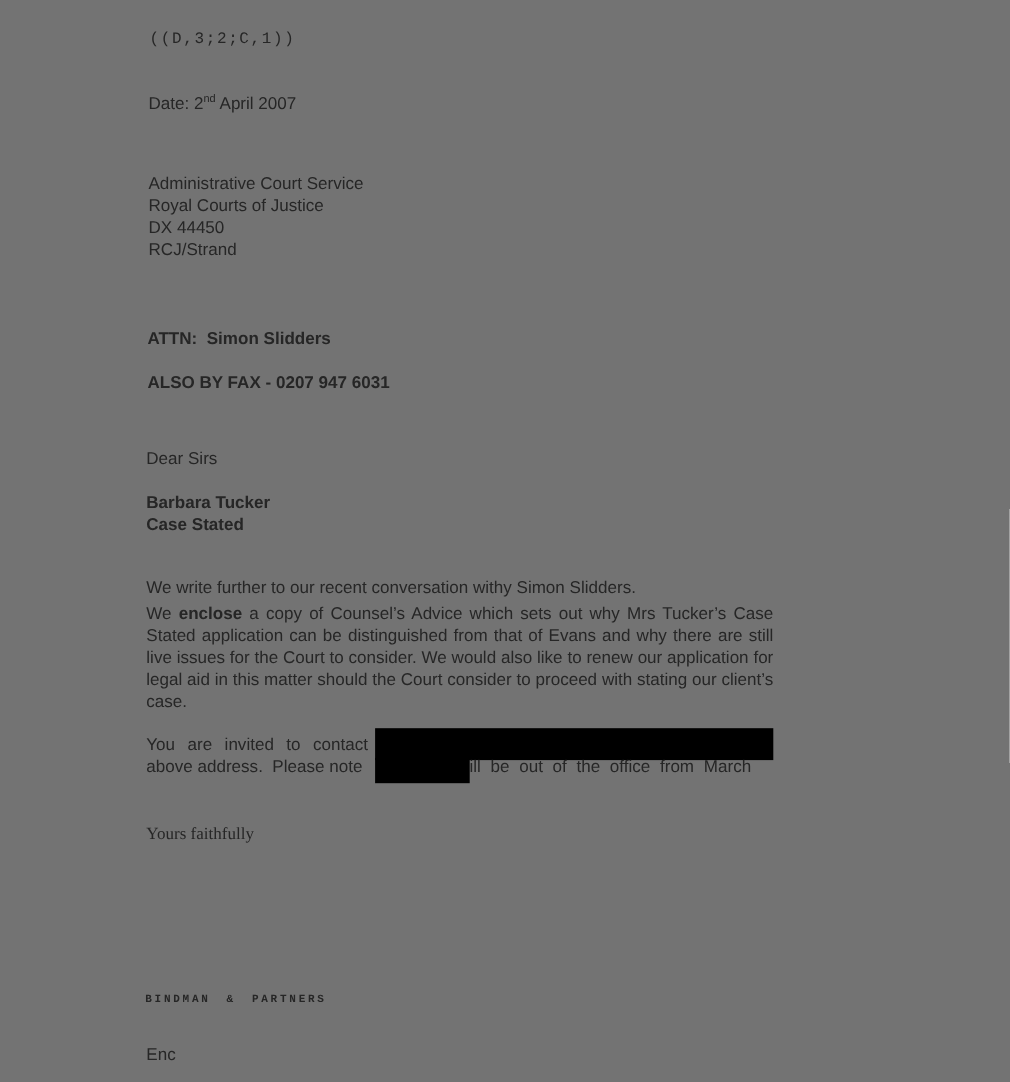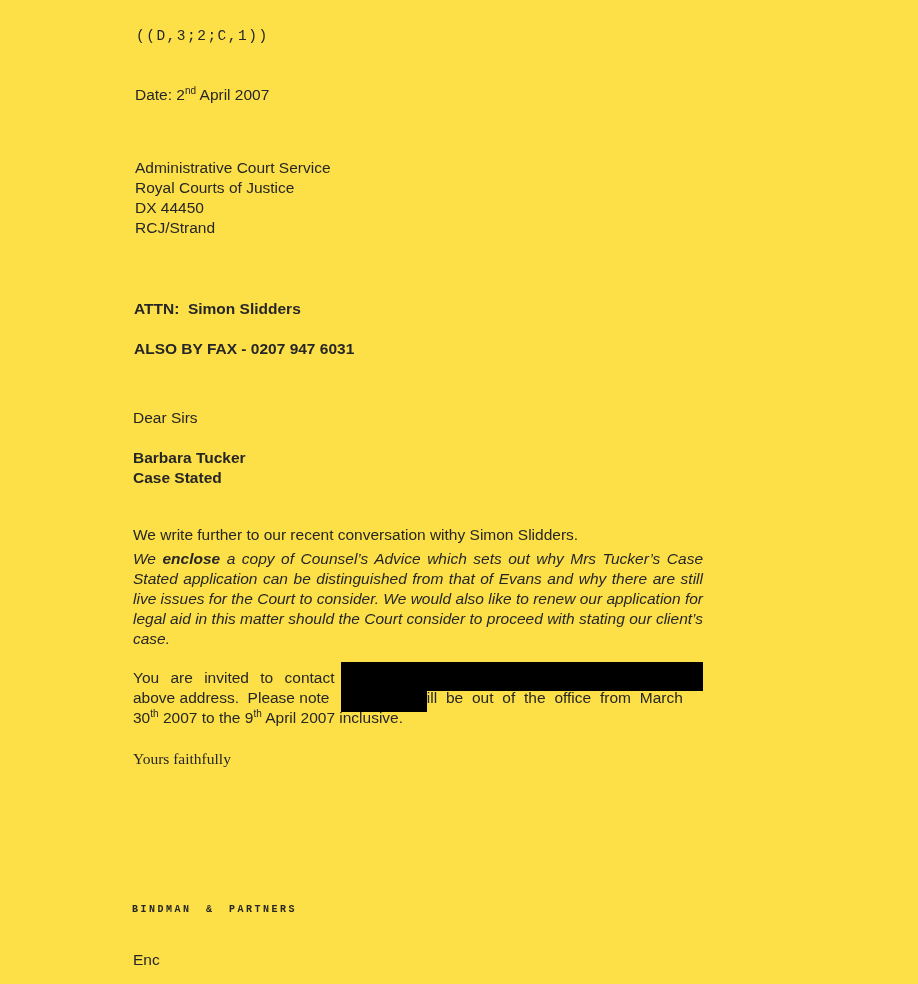--- a/index.html
+++ b/index.html
@@ -4,21 +4,21 @@
 <style>
   html, body {
     margin: 0;
     padding: 0;
     background: #ffffff;
   }
   .page {
     position: relative;
     width: 918px;
     height: 984px;
-    background: #fde047;
+    background: #737373;
     overflow: hidden;
     font-family: "Liberation Sans", "DejaVu Sans", sans-serif;
     color: #262626;
     font-size: 15.5px;
     line-height: 20px;
   }
   .abs { position: absolute; }
   .mono {
     font-family: "Liberation Mono", "DejaVu Sans Mono", monospace;
   }
@@ -40,21 +40,20 @@
   .date-line { left: 135px; top: 85px; }
   .addr { left: 135px; top: 158px; }
   .attn { left: 134px; top: 299px; }
   .fax { left: 134px; top: 339px; }
   .salutation { left: 133px; top: 408px; }
   .subject { left: 133px; top: 448px; }
   .para1 { left: 133px; top: 509px; width: 600px; margin-top: 16px; }
   .para2 {
     left: 133px; top: 549px; width: 570px;
     text-align: justify;
-    font-style: italic;
   }
   .para3 { left: 133px; top: 668px; width: 570px; }
   .p3-line { display: flex; height: 20px; align-items: baseline; }
   .p3-line1-text { word-spacing: 7px; white-space: pre; }
   .p3-line2-post { word-spacing: 4.5px; white-space: pre; }
   .redact-1 {
     flex: 1 1 auto;
     height: 29px;
     background: #000000;
     align-self: flex-start;
@@ -114,21 +113,20 @@
   <div class="abs para3">
     <div class="p3-line">
       <span class="p3-line1-text">You are invited to contact</span>
       <span class="redact-1"></span>
     </div>
     <div class="p3-line">
       <span class="pre">above address.  Please note </span>
       <span class="redact-2"></span>
       <span class="p3-line2-post">ill be out of the office from March</span>
     </div>
-    <div><span>30</span><sup class="ord">th</sup><span> 2007 to the 9</span><sup class="ord">th</sup><span> April 2007 inclusive.</span></div>
   </div>
 
   <div class="abs signoff">Yours faithfully</div>
 
   <div class="abs firm mono">BINDMAN &amp; PARTNERS</div>
 
   <div class="abs enc">Enc</div>
 
 </div>
 

